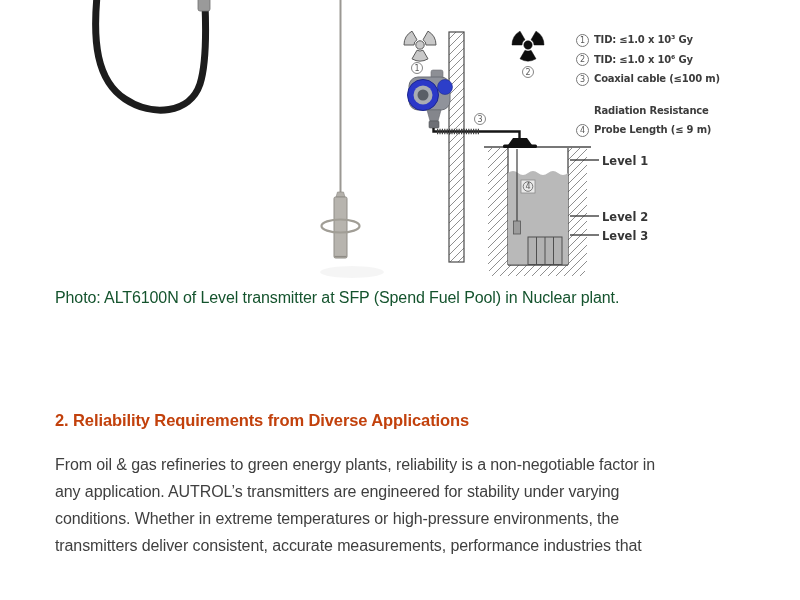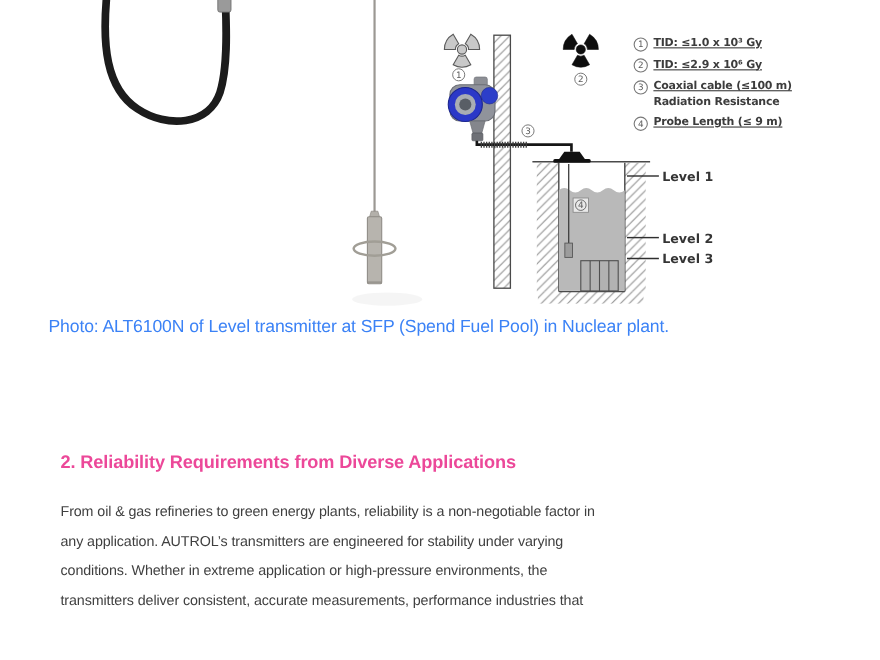--- a/index.html
+++ b/index.html
@@ -15,35 +15,35 @@
     position:absolute;left:576px;top:33px;width:170px;
     font-family:"DejaVu Sans",sans-serif;font-size:10px;font-weight:600;
     color:#3c3c3c;letter-spacing:-0.2px;
   }
   .legend-row{display:flex;align-items:flex-start;margin-bottom:6px;}
   .cnum{
     flex:0 0 auto;width:11px;height:11px;border:1px solid #787878;border-radius:50%;
     font-size:8px;font-weight:400;color:#5a5a5a;line-height:11px;text-align:center;
     margin-right:5px;margin-top:0.5px;background:#fff;
   }
-  .legend-text{line-height:13px;text-decoration:underline;}
-  .legend-sub{line-height:13px;margin-top:1px;}
+  .legend-text{line-height:13px;}
+  .legend-sub{line-height:13px;margin-top:19px;}
 
   
   .caption{
-    position:absolute;left:44px;top:289px;width:710px;
-    font-size:16px;color:#3b82f6;letter-spacing:-0.1px;
+    position:absolute;left:55px;top:289px;width:710px;
+    font-size:16px;color:#14532d;letter-spacing:-0.1px;
   }
   .section-heading{
     position:absolute;left:55px;top:411px;width:710px;
-    font-size:16.5px;font-weight:bold;color:#ec4899;letter-spacing:-0.1px;
+    font-size:16.5px;font-weight:bold;color:#c2410c;letter-spacing:-0.1px;
   }
   .section-body{
     position:absolute;left:55px;top:451px;width:715px;
-    font-size:13px;color:#3f3f3f;letter-spacing:-0.1px;
+    font-size:16px;color:#3f3f3f;letter-spacing:-0.1px;
   }
   .section-body .bline{line-height:27px;white-space:nowrap;}
 
   
   text.level-label{
     font-family:"DejaVu Sans",sans-serif;font-size:11.5px;font-weight:bold;fill:#353535;
   }
   text.dnum{
     font-family:"DejaVu Sans",sans-serif;font-size:8px;fill:#5a5a5a;text-anchor:middle;
   }
@@ -149,21 +149,21 @@
     </g>
   </svg>
 
   <div class="legend">
     <div class="legend-row">
       <span class="cnum">1</span>
       <span class="legend-text">TID: ≤1.0 x 10³ Gy</span>
     </div>
     <div class="legend-row">
       <span class="cnum">2</span>
-      <span class="legend-text">TID: ≤2.9 x 10⁶ Gy</span>
+      <span class="legend-text">TID: ≤1.0 x 10⁶ Gy</span>
     </div>
     <div class="legend-row">
       <span class="cnum">3</span>
       <span>
         <span class="legend-text" style="display:block">Coaxial cable (≤100 m)</span>
         <span class="legend-sub" style="display:block">Radiation Resistance</span>
       </span>
     </div>
     <div class="legend-row">
       <span class="cnum">4</span>
@@ -172,15 +172,15 @@
   </div>
 </div>
 
 <div class="caption">Photo: ALT6100N of Level transmitter at SFP (Spend Fuel Pool) in Nuclear plant.</div>
 
 <div class="section-heading">2. Reliability Requirements from Diverse Applications</div>
 
 <div class="section-body">
   <div class="bline">From oil &amp; gas refineries to green energy plants, reliability is a non-negotiable factor in</div>
   <div class="bline">any application. AUTROL’s transmitters are engineered for stability under varying</div>
-  <div class="bline">conditions. Whether in extreme application or high-pressure environments, the</div>
+  <div class="bline">conditions. Whether in extreme temperatures or high-pressure environments, the</div>
   <div class="bline">transmitters deliver consistent, accurate measurements, performance industries that</div>
 </div>
 
 </body></html>

